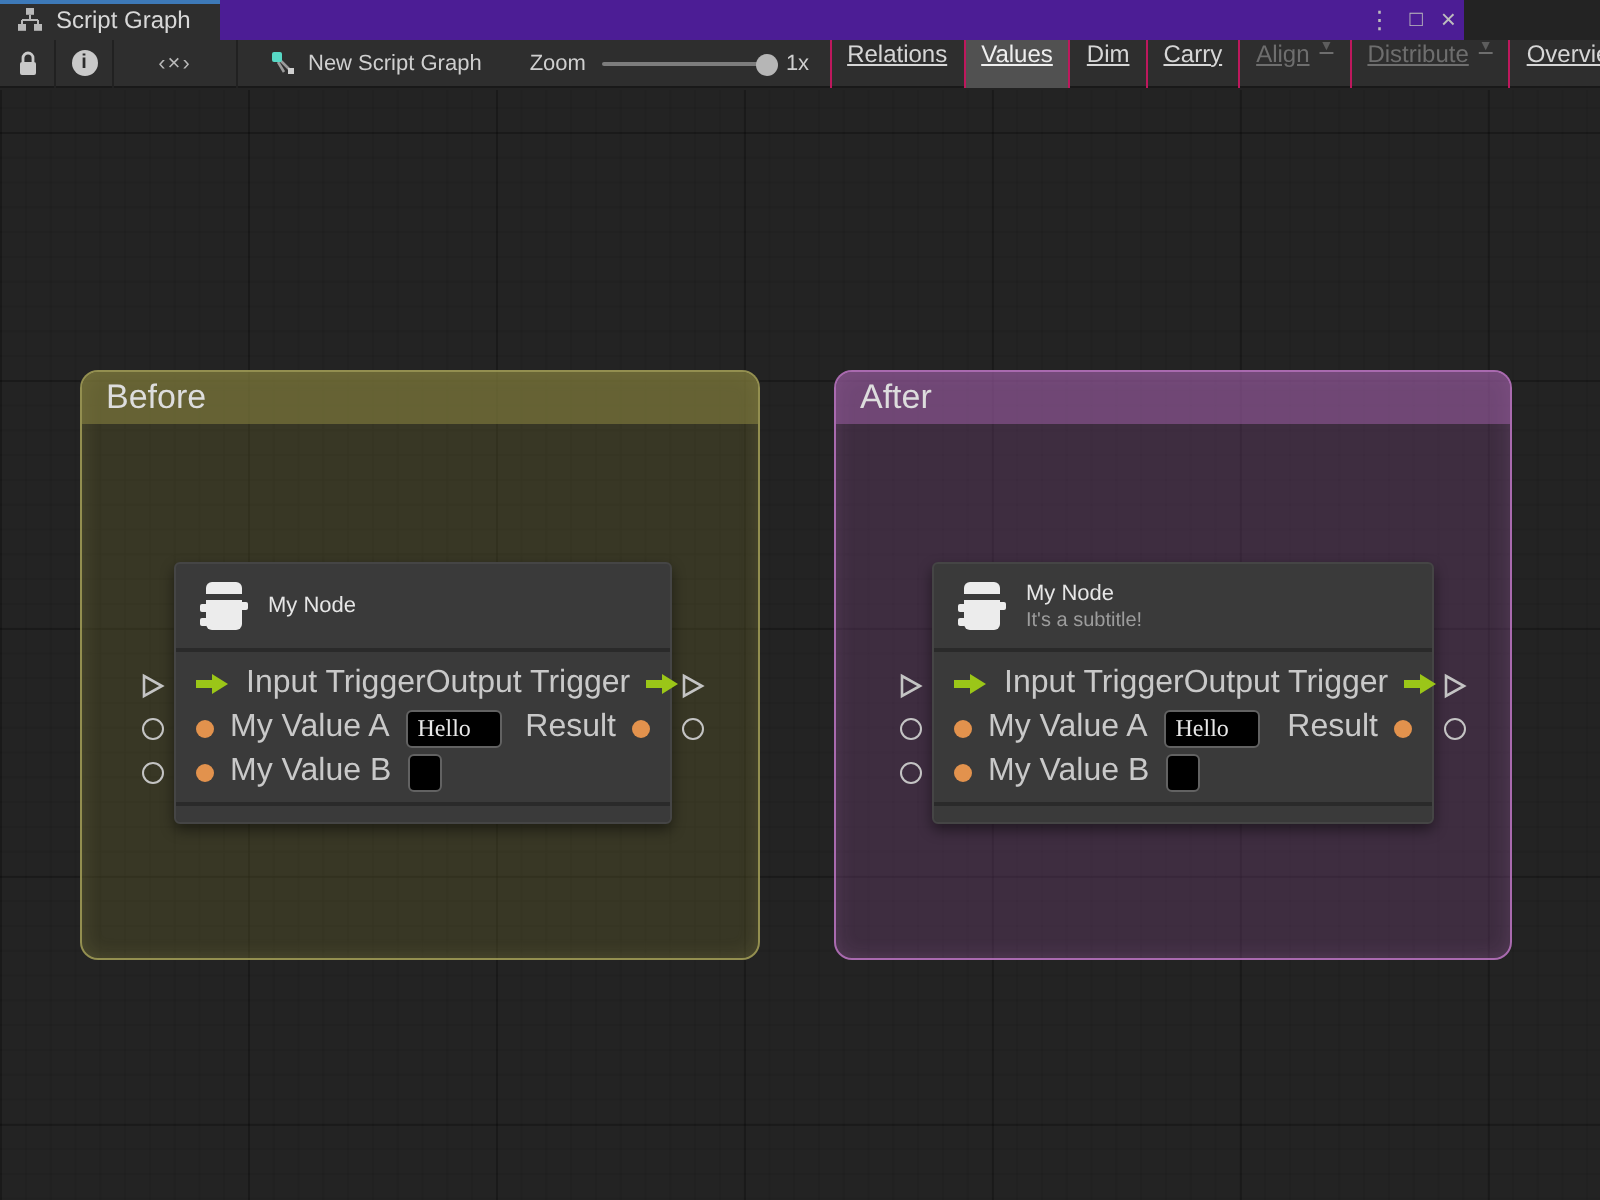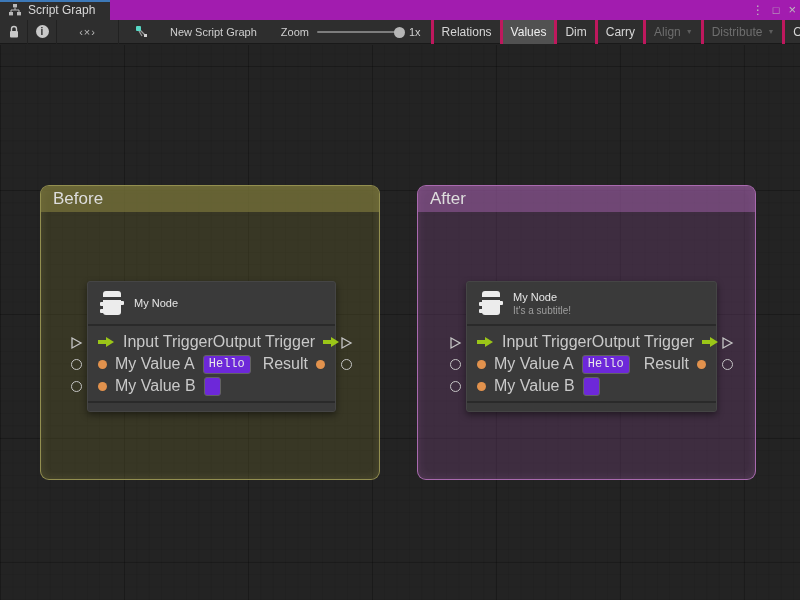--- a/index.html
+++ b/index.html
@@ -1,45 +1,45 @@
 <!DOCTYPE html>
 <html><head>
 <meta charset="utf-8">
 <style>
   * { margin:0; padding:0; box-sizing:border-box; }
   html,body { width:800px; height:600px; background:#232323; font-family:"Liberation Sans", sans-serif; overflow:hidden; }
   .stage { position:relative; width:800px; height:600px; background:#232323; }
 
   
-  .tabbar { position:absolute; left:0; top:0; width:800px; height:20px; background:#a21caf; display:flex; align-items:stretch; }
+  .tabbar { position:absolute; left:0; top:0; width:732px; height:20px; background:#4c1d95; display:flex; align-items:stretch; }
   .tab { position:relative; width:110px; background:#2e2e2e; display:flex; align-items:center; gap:6px; padding:0 8px; }
   .tab::before { content:""; position:absolute; left:0; top:0; right:0; height:2px; background:#3d79b8; }
   .tab-title { font-size:12px; color:#d8d8d8; white-space:nowrap; }
   .tab-icon { width:14px; height:12px; flex:0 0 auto; }
   .win-controls { position:absolute; right:4px; top:0; height:20px; display:flex; align-items:center; gap:9px; }
   .win-glyph { color:#bdbdbd; font-size:13px; line-height:20px; cursor:default; }
   .win-glyph.menu { font-size:12px; letter-spacing:0; }
   .win-glyph.max { font-size:11px; }
 
   
   .toolbar { position:absolute; left:0; top:20px; width:800px; height:24px; background:#2e2e2e; border-bottom:1px solid #191919; display:flex; align-items:center; }
   .tb-sep { width:1px; height:24px; background:#212121; flex:0 0 auto; }
   .tb-cell { display:flex; align-items:center; justify-content:center; height:24px; flex:0 0 auto; }
   .lock-cell { width:27px; } .info-cell { width:28px; } .code-cell { width:61px; }
   .info-badge { width:13px; height:13px; border-radius:50%; background:#c9c9c9; color:#2c2c2c; font-size:10px; font-weight:bold; display:flex; align-items:center; justify-content:center; }
   .code-glyph { color:#b9b9b9; font-size:11px; letter-spacing:1px; }
-  .newgraph { display:flex; align-items:center; gap:22px; margin-left:16px; }
+  .newgraph { display:flex; align-items:center; gap:6px; margin-left:16px; }
   .newgraph-label { font-size:11px; color:#cfcfcf; white-space:nowrap; }
   .zoom-group { display:flex; align-items:center; margin-left:24px; }
   .zoom-label { font-size:11px; color:#cfcfcf; margin-right:8px; }
   .zoom-track { position:relative; width:84px; height:2px; background:#7d7d7d; border-radius:1px; }
   .zoom-handle { position:absolute; top:-4px; left:77px; width:11px; height:11px; border-radius:50%; background:#b6b6b6; }
   .zoom-value { font-size:11px; color:#cfcfcf; margin-left:8px; margin-right:8px; }
   .tb-buttons { display:flex; align-items:stretch; height:24px; margin-left:2px; }
-  .tb-btn { display:flex; align-items:center; gap:5px; padding:0 8px; font-size:12px; color:#d6d6d6; border-left:3px solid #be185d; white-space:nowrap; cursor:default; }
+  .tb-btn { display:flex; align-items:flex-start; gap:5px; padding:0 8px; font-size:12px; color:#d6d6d6; border-left:1px solid #be185d; white-space:nowrap; cursor:default;text-decoration:underline; }
   .tb-btn.active { background:#515151; color:#efefef; }
   .tb-btn.disabled { color:#6e6e6e; }
   .dd-arrow { font-size:7px; color:#8a8a8a; }
   .tb-btn.disabled .dd-arrow { color:#5d5d5d; }
 
   
   .canvas { position:absolute; left:0; top:45px; width:800px; height:555px; background-color:#232323;
     background-image:
       linear-gradient(rgba(0,0,0,0.22) 1px, transparent 1px),
       linear-gradient(90deg, rgba(0,0,0,0.22) 1px, transparent 1px),
@@ -64,21 +64,21 @@
   .node-header { height:44px; display:flex; align-items:center; gap:10px; padding:0 12px; border-bottom:2px solid #2a2a2a; }
   .node-titles { display:flex; flex-direction:column; justify-content:center; }
   .node-title { font-size:11px; color:#e6e6e6; line-height:15px; }
   .node-subtitle { font-size:10px; color:#9d9d9d; line-height:12px; }
   .node-body { padding:5px 0 4px 0; }
   .port-row { height:22px; display:flex; align-items:center; justify-content:space-between; padding:0 10px; }
   .port-left, .port-right { display:flex; align-items:center; gap:8px; }
   .port-label { font-size:16px; color:#c9c9c9; white-space:nowrap; }
   .dot { width:9px; height:9px; border-radius:50%; background:#e2924d; flex:0 0 auto; }
   .arrow-svg { flex:0 0 auto; display:block; }
-  .port-field { height:19px; background:#6d28d9; border:1px solid #626262; border-radius:3px; color:#e8e8e8; font-size:12px; font-family:Liberation Mono, monospace; padding:0 5px; }
+  .port-field { height:19px; background:#000000; border:1px solid #626262; border-radius:3px; color:#e8e8e8; font-size:12px; font-family:Liberation Serif, serif; padding:0 5px; }
   .field-a { width:48px; }
   .field-b { width:17px; }
   .node-footer { height:10px; border-top:2px solid #2a2a2a; border-radius:0 0 3px 3px; background:#3a3a3a; }
 
   
   .unit-icon { position:relative; width:24px; height:26px; flex:0 0 auto; }
   .unit-icon .box { position:absolute; left:3px; top:1px; width:18px; height:24px; background:#ececec; border-radius:3px; }
   .unit-icon .slit { position:absolute; left:3px; top:7px; width:18px; height:3px; background:#3a3a3a; }
   .unit-icon .pin { position:absolute; width:4px; height:4px; background:#ececec; border-radius:1px; }
   .unit-icon .pin-l1 { left:0; top:12px; }

